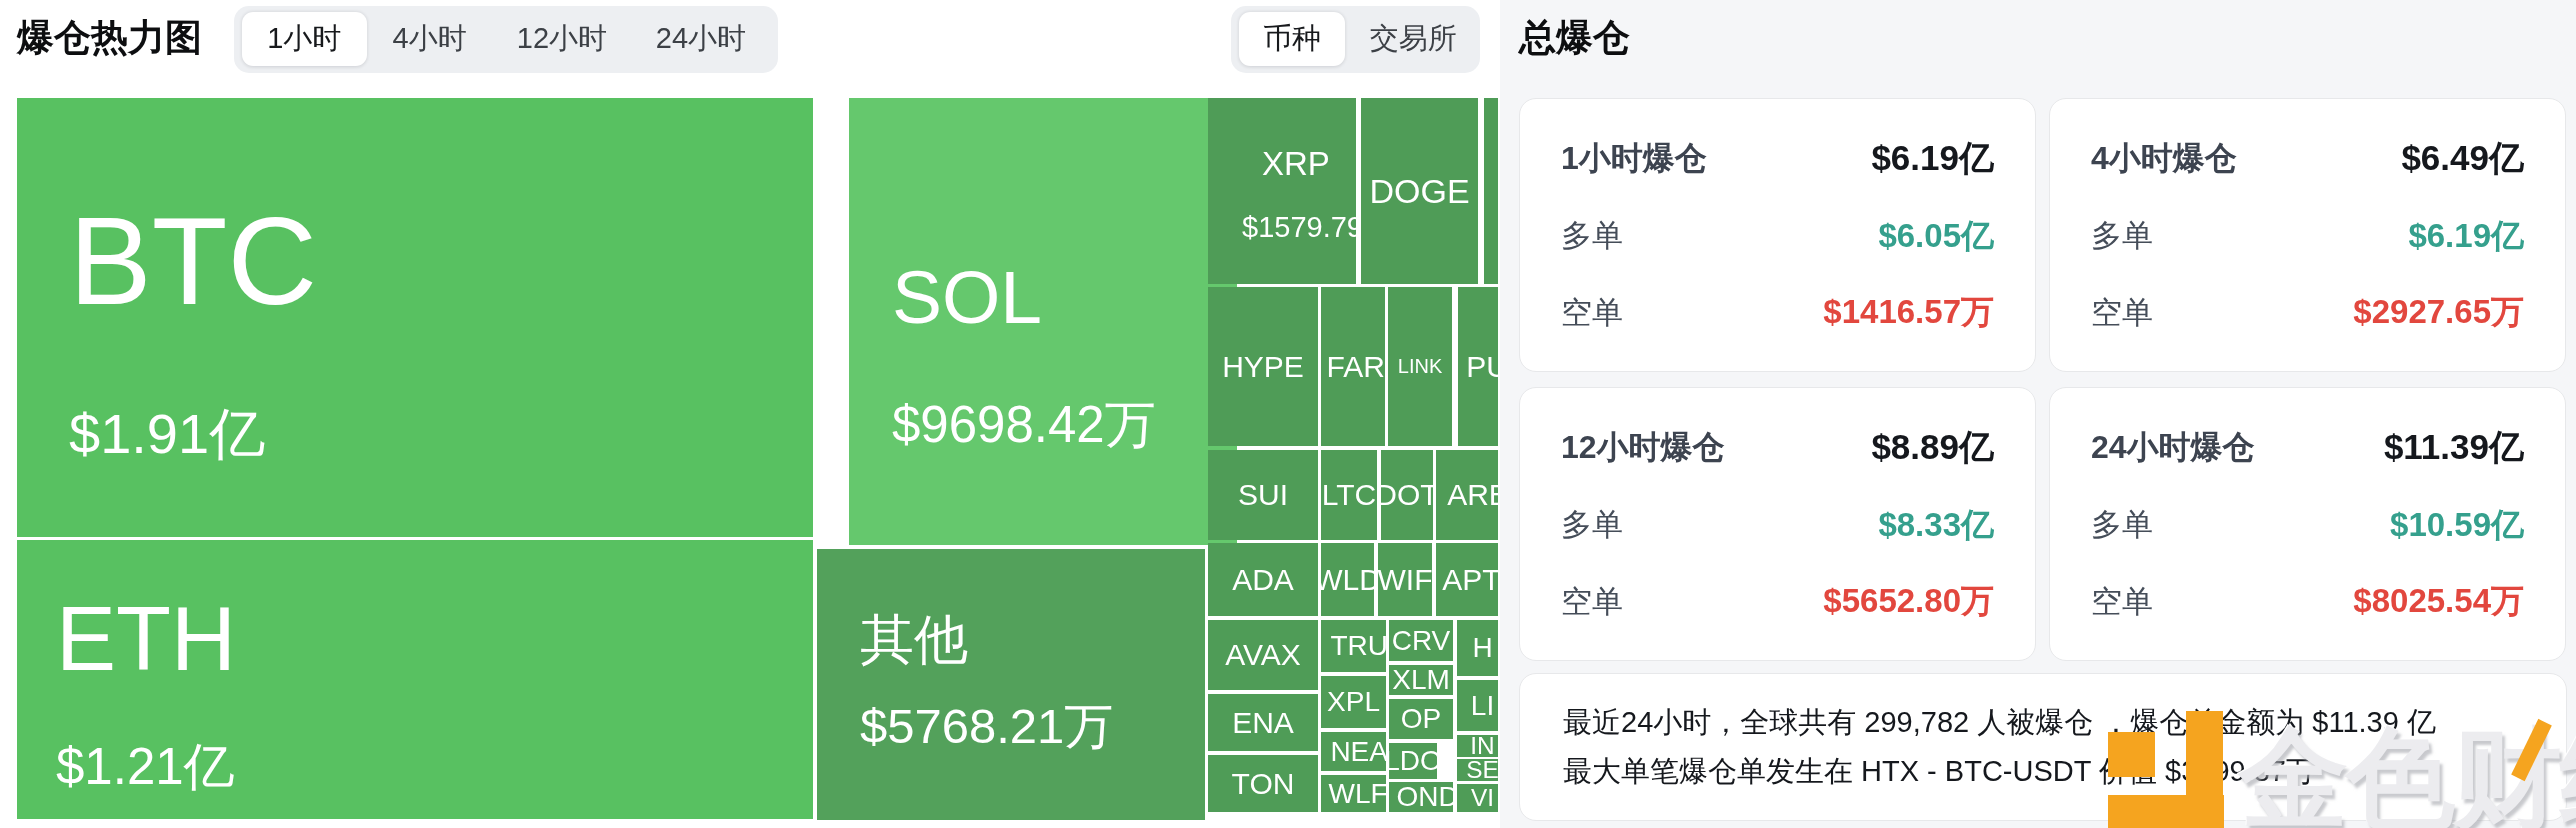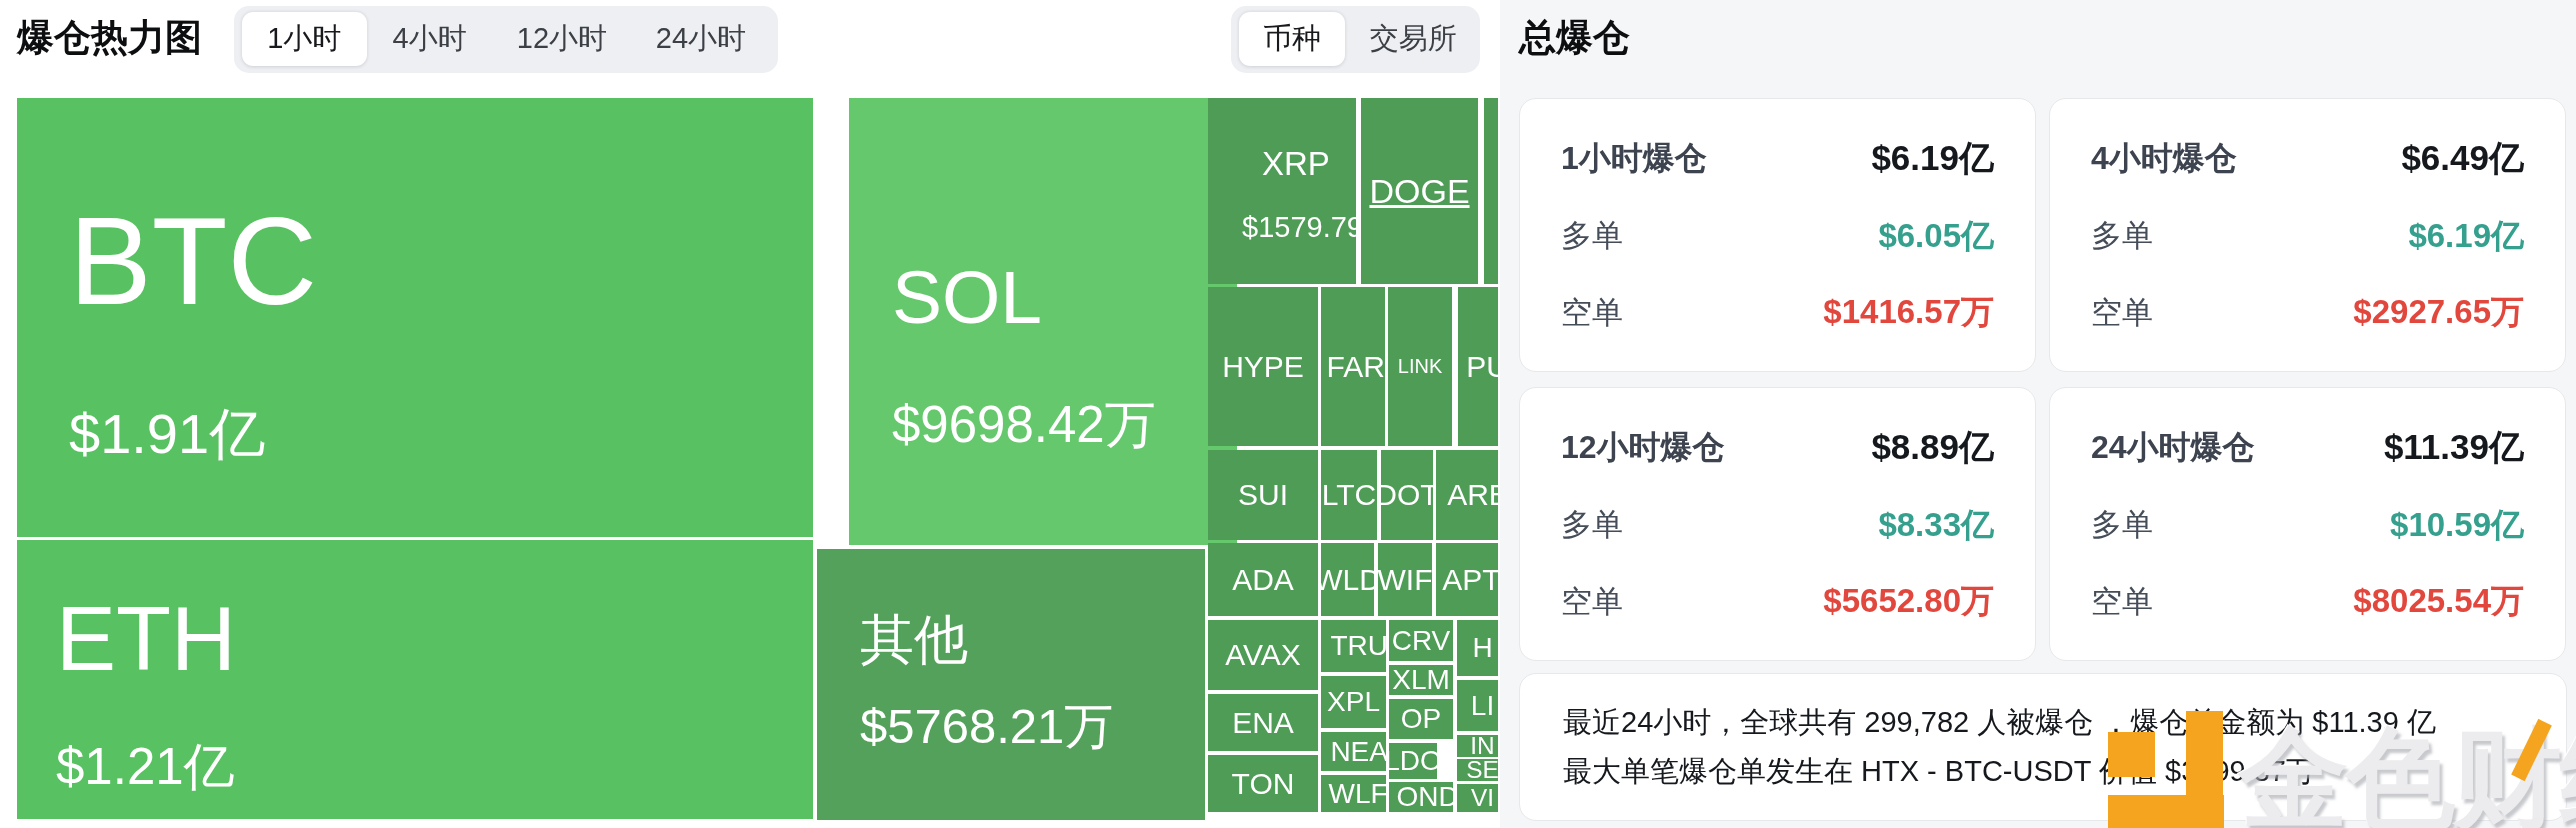--- a/index.html
+++ b/index.html
@@ -79,21 +79,21 @@
       <div class="val" style="font-size: 51px; margin-top: 52px;">$9698.42万</div>
     </div>
     <div class="cell" style="left: 800px; top: 451px; width: 388px; height: 271px; background: rgb(83, 161, 91); padding-left: 43px; padding-top: 60px;">
       <div class="lbl" style="font-size: 54px; line-height: 61px;">其他</div>
       <div class="val" style="font-size: 49px; margin-top: 24.4px;">$5768.21万</div>
     </div>
     <div class="cell" style="left: 1191px; top: 0px; width: 148px; height: 186px; background: rgb(79, 156, 87); padding-left: 34px; padding-top: 41px;">
       <div class="lbl" style="font-size: 33px; line-height: 50px; margin-left: 20px;">XRP</div>
       <div class="val" style="font-size: 29px; margin-top: 19px;">$1579.79万</div>
     </div>
-    <div class="cell center" style="left: 1344px; top: 0px; width: 117px; height: 186px; background: rgb(79, 156, 87); text-decoration: underline;">
+    <div class="cell center" style="left: 1344px; top: 0px; width: 117px; height: 186px; background: rgb(79, 156, 87);">
       <div class="lbl" style="font-size: 34px;">DOGE</div>
     </div>
     <div class="cell center" style="left: 1467px; top: 0px; width: 28px; height: 186px; background: rgb(79, 156, 87);"></div>
     <div class="cell center" style="left: 1191px; top: 189px; width: 110px; height: 159px; background: rgb(79, 156, 87);">
       <div class="lbl" style="font-size: 30px;">HYPE</div>
     </div>
     <div class="cell leftal" style="left: 1304px; top: 189px; width: 64px; height: 159px; background: rgb(79, 156, 87); padding-left: 5.6px;">
       <div class="lbl" style="font-size: 30px;">FARTCOIN</div>
     </div>
     <div class="cell center" style="left: 1371px; top: 189px; width: 64px; height: 159px; background: rgb(79, 156, 87);">

